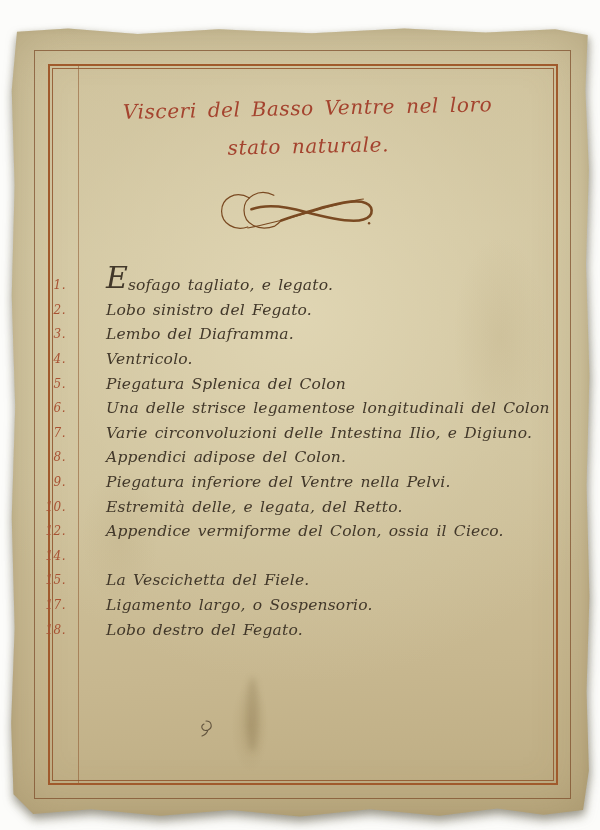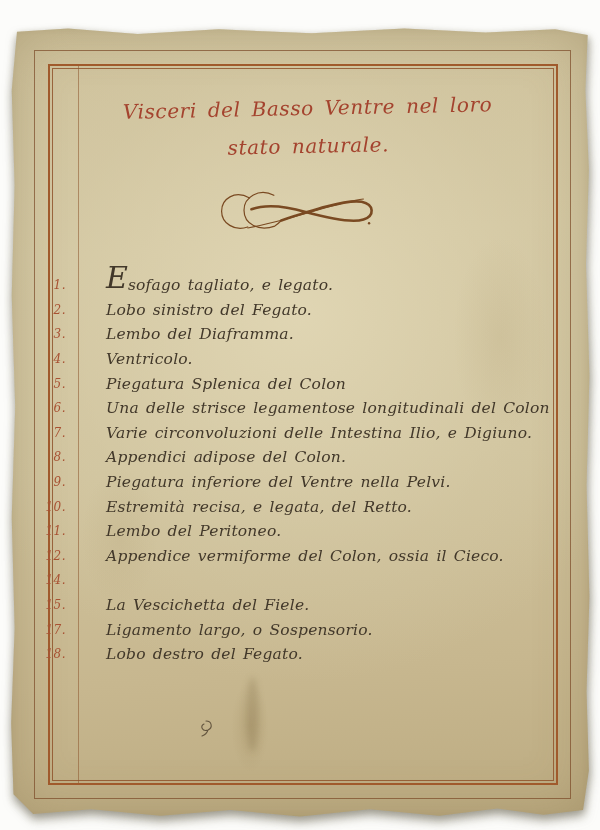--- a/index.html
+++ b/index.html
@@ -155,27 +155,23 @@
     <span class="txt">Appendici adipose del Colon.</span>
   </div>
 
   <div class="row">
     <span class="num">9.</span>
     <span class="txt">Piegatura inferiore del Ventre nella Pelvi.</span>
   </div>
 
   <div class="row">
     <span class="num">10.</span>
-    <span class="txt">Estremità recisa, e legata, del Retto.</span>
-  </div>
-
-  <div class="row">
-    <span class="num">11.</span>
-    <span class="txt">Lembo del Peritoneo.</span>
-  </div>
+    <span class="txt">Estremità delle, e legata, del Retto.</span>
+  </div>
+
 
   <div class="row">
     <span class="num">12.</span>
     <span class="txt">Appendice vermiforme del Colon, ossia il Cieco.</span>
   </div>
 
 
   <div class="row">
     <span class="num">14.</span>
   </div>

